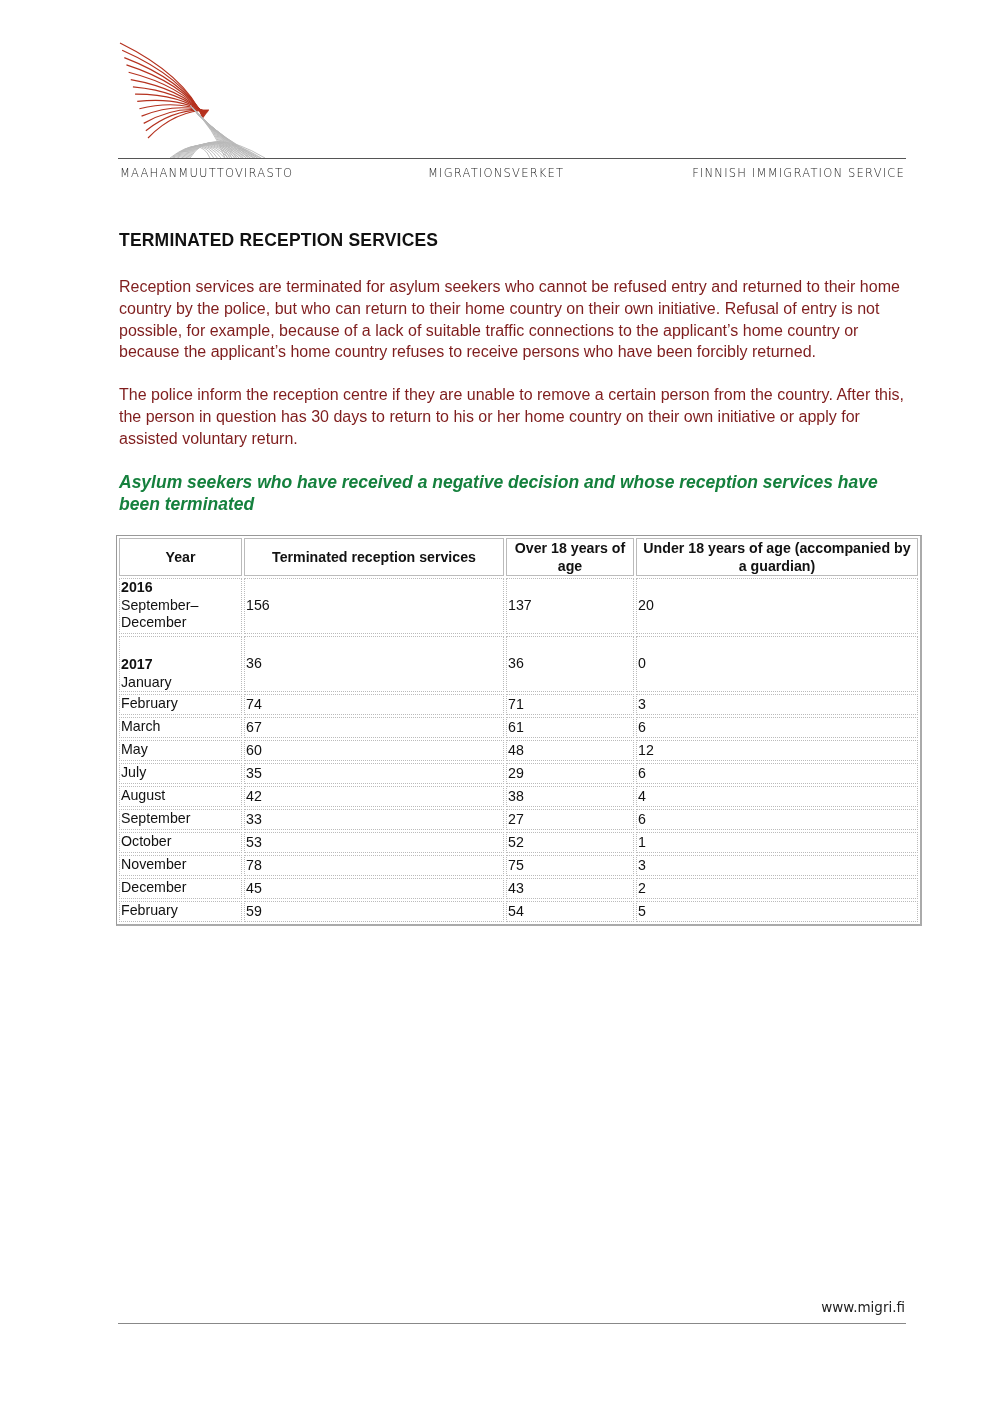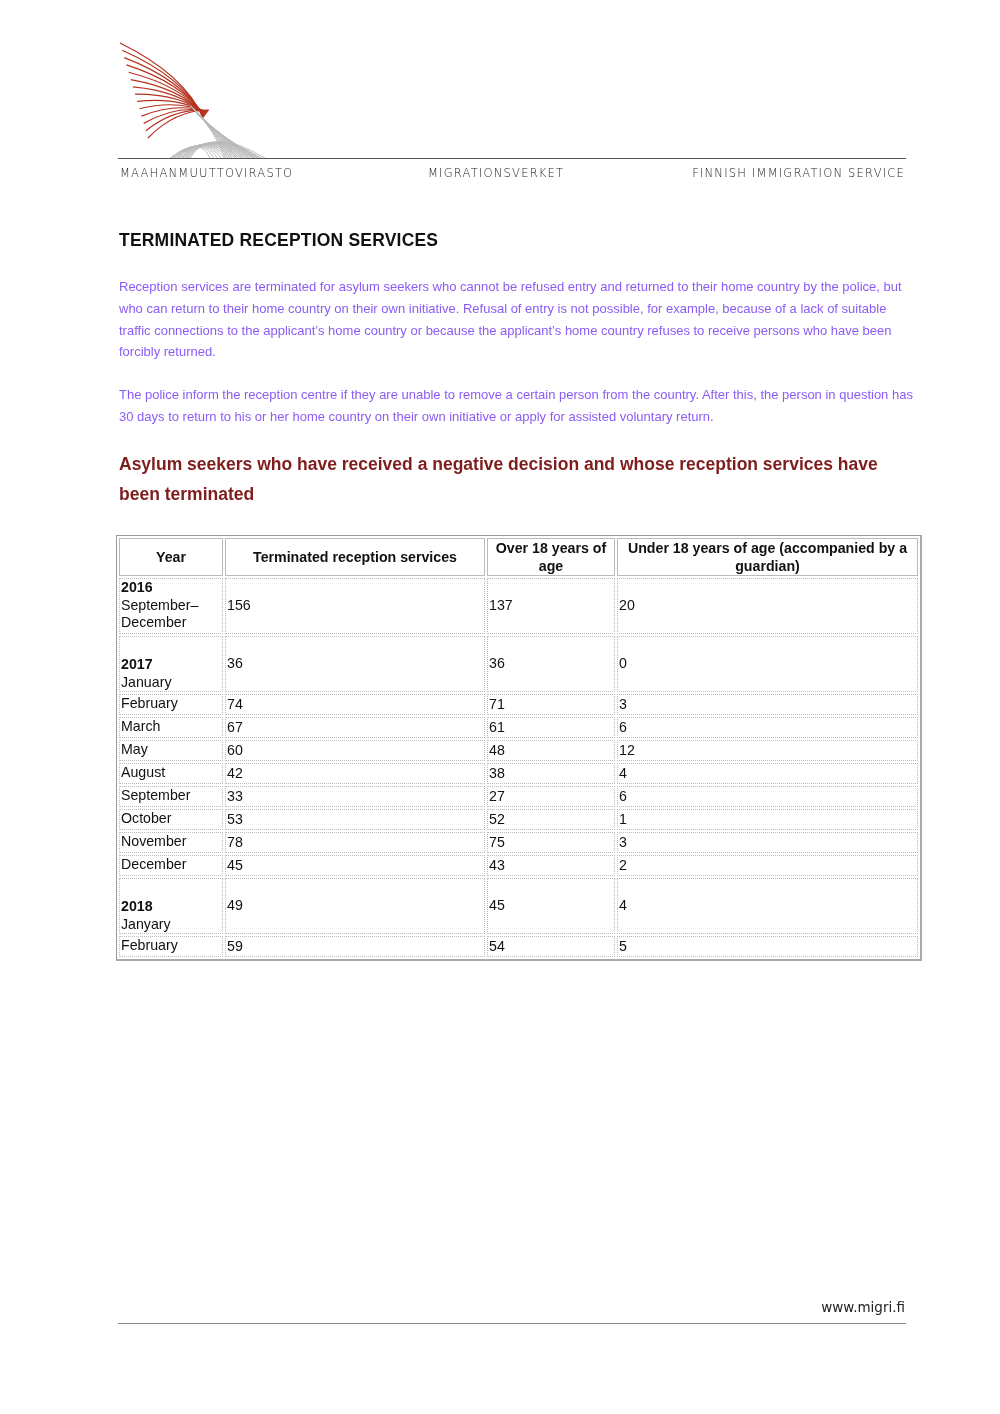--- a/index.html
+++ b/index.html
@@ -8,33 +8,33 @@
 
     .logo { position: absolute; left: 115px; top: 40px; width: 160px; height: 122px; }
     .header-rule { position: absolute; left: 118px; top: 158px; width: 788px; height: 1px; background: #555; }
     .agency { position: absolute; top: 166px; font-size: 11.5px; letter-spacing: 1.2px; color: #222; font-family: "DejaVu Sans", sans-serif; font-weight: 300; }
     .agency.fi { left: 120px; }
     .agency.sv { left: 428px; }
     .agency.en { right: 95px; margin-left: 37px; }
 
     .content { position: absolute; left: 119px; top: 230px; width: 795px; }
     h1 { font-size: 17.5px; font-weight: bold; letter-spacing: 0.2px; margin-bottom: 25px; color: #111; }
-    p.body { font-size: 13px; line-height: 21.8px; color: #8b5cf6; margin-bottom: 21px; }
-    h2 { font-size: 17.5px; font-weight: bold; line-height: 30px; color: #7f1d1d; margin-top: 3px; margin-bottom: 22px; }
+    p.body { font-size: 16px; line-height: 21.8px; color: #7f1d1d; margin-bottom: 21px; }
+    h2 { font-size: 17.5px; font-weight: bold; line-height: 22px; color: #15803d; margin-top: 3px; margin-bottom: 22px; font-style: italic; }
 
     table.stats { position: absolute; left: 116px; top: 535px; width: 806px; border-collapse: separate; border-spacing: 2px; border: 1px solid #999; border-right: 2px solid #aaa; border-bottom: 2px solid #aaa; font-size: 14.2px; }
     table.stats th { border: 1px solid #bbb; font-weight: bold; text-align: center; vertical-align: middle; line-height: 18px; height: 38px; padding: 0 4px; color: #111; }
     table.stats td { border: 1px dotted #bbb; vertical-align: middle; padding: 0 0 0 1px; line-height: 17.5px; height: 21px; color: #111; margin-left: 44px; }
     table.stats td.year { vertical-align: top; }
     table.stats tr.tall td { height: 56px; }
     table.stats tr.tall td.year { vertical-align: bottom; }
     table.stats tr.first td { height: 56px; }
     table.stats tr.first td.year { vertical-align: top; }
     .yr { font-weight: bold; display: block; }
-    .c1 { width: 104px; }
+    .c1 { width: 123px; }
     .c2 { width: 260px; }
     .c3 { width: 128px; }
 
     .footer-url { position: absolute; right: 95px; top: 1299px; font-size: 13.5px; color: #222; font-family: "DejaVu Sans", sans-serif; }
     .footer-rule { position: absolute; left: 118px; top: 1323px; width: 788px; height: 1px; background: #888; }
   </style>
 </head>
 <body>
 
 <svg class="logo" viewBox="0 0 160 122" xmlns="http://www.w3.org/2000/svg">
@@ -138,20 +138,26 @@
         <td>61</td>
         <td>6</td>
       </tr>
       <tr>
         <td class="year"><span>May</span></td>
         <td>60</td>
         <td>48</td>
         <td>12</td>
       </tr>
       <tr>
+        <td class="year"><span>July</span></td>
+        <td>35</td>
+        <td>29</td>
+        <td>6</td>
+      </tr>
+      <tr>
         <td class="year"><span>August</span></td>
         <td>42</td>
         <td>38</td>
         <td>4</td>
       </tr>
       <tr>
         <td class="year"><span>September</span></td>
         <td>33</td>
         <td>27</td>
         <td>6</td>
@@ -167,26 +173,20 @@
         <td>78</td>
         <td>75</td>
         <td>3</td>
       </tr>
       <tr>
         <td class="year"><span>December</span></td>
         <td>45</td>
         <td>43</td>
         <td>2</td>
       </tr>
-      <tr class="tall">
-        <td class="year"><span class="yr">2018</span><span>Janyary</span></td>
-        <td>49</td>
-        <td>45</td>
-        <td>4</td>
-      </tr>
       <tr>
         <td class="year"><span>February</span></td>
         <td>59</td>
         <td>54</td>
         <td>5</td>
       </tr>
     </tbody>
 </table>
 
 <div class="footer-url">www.migri.fi</div>

